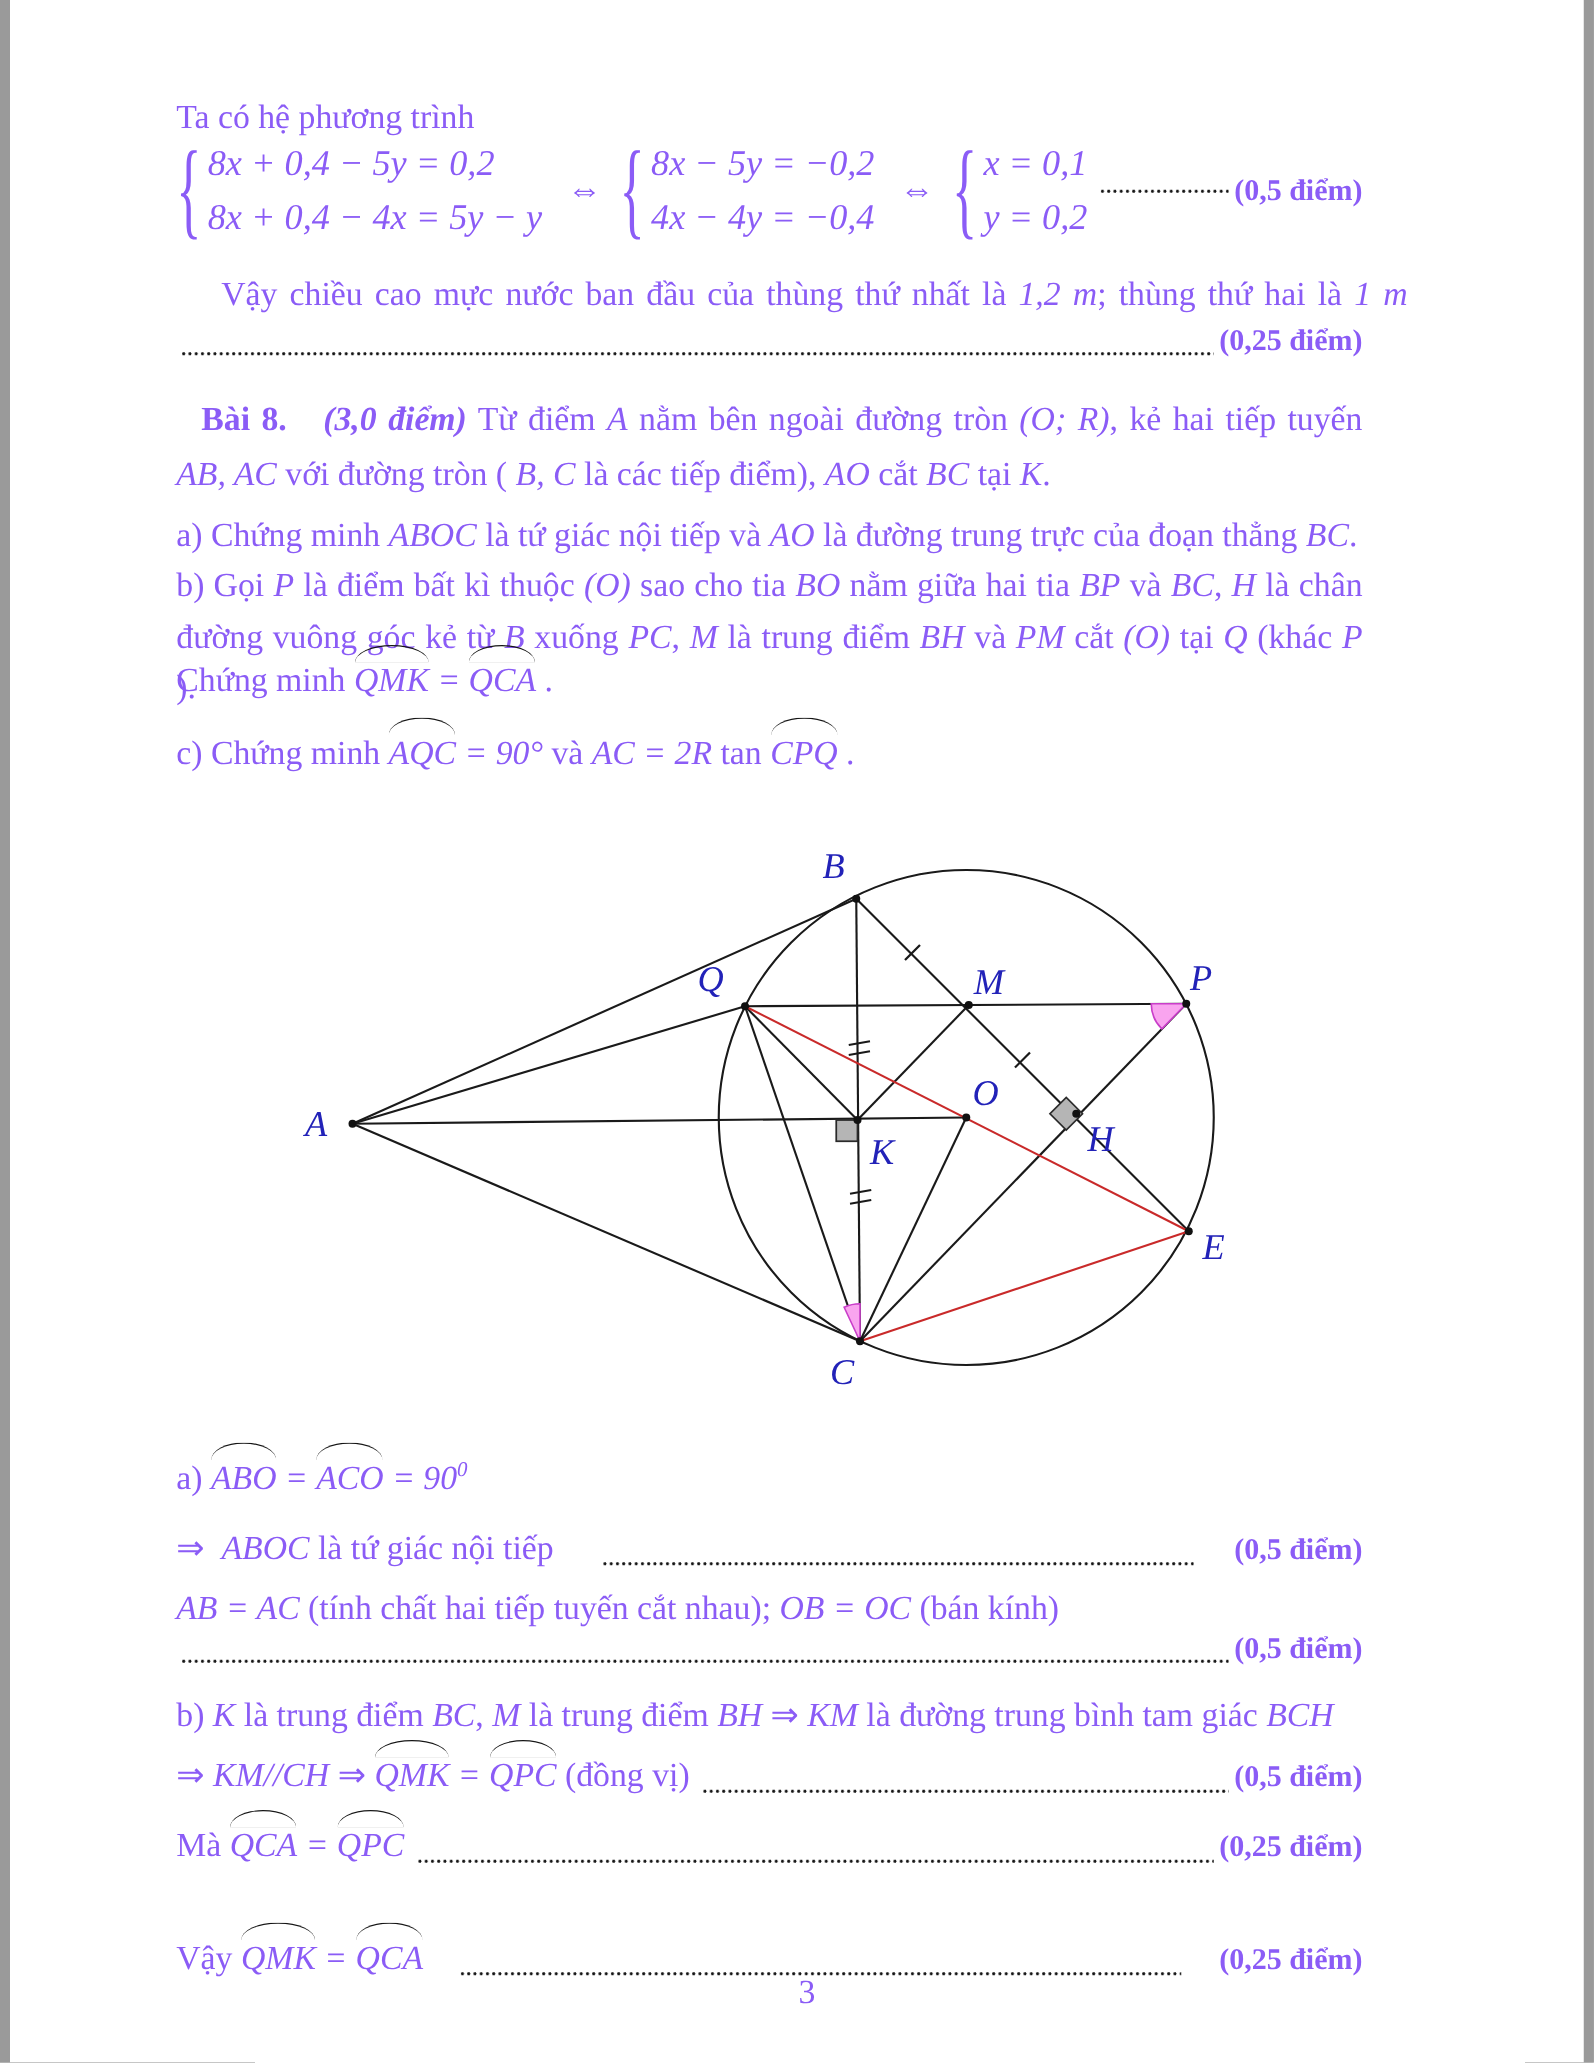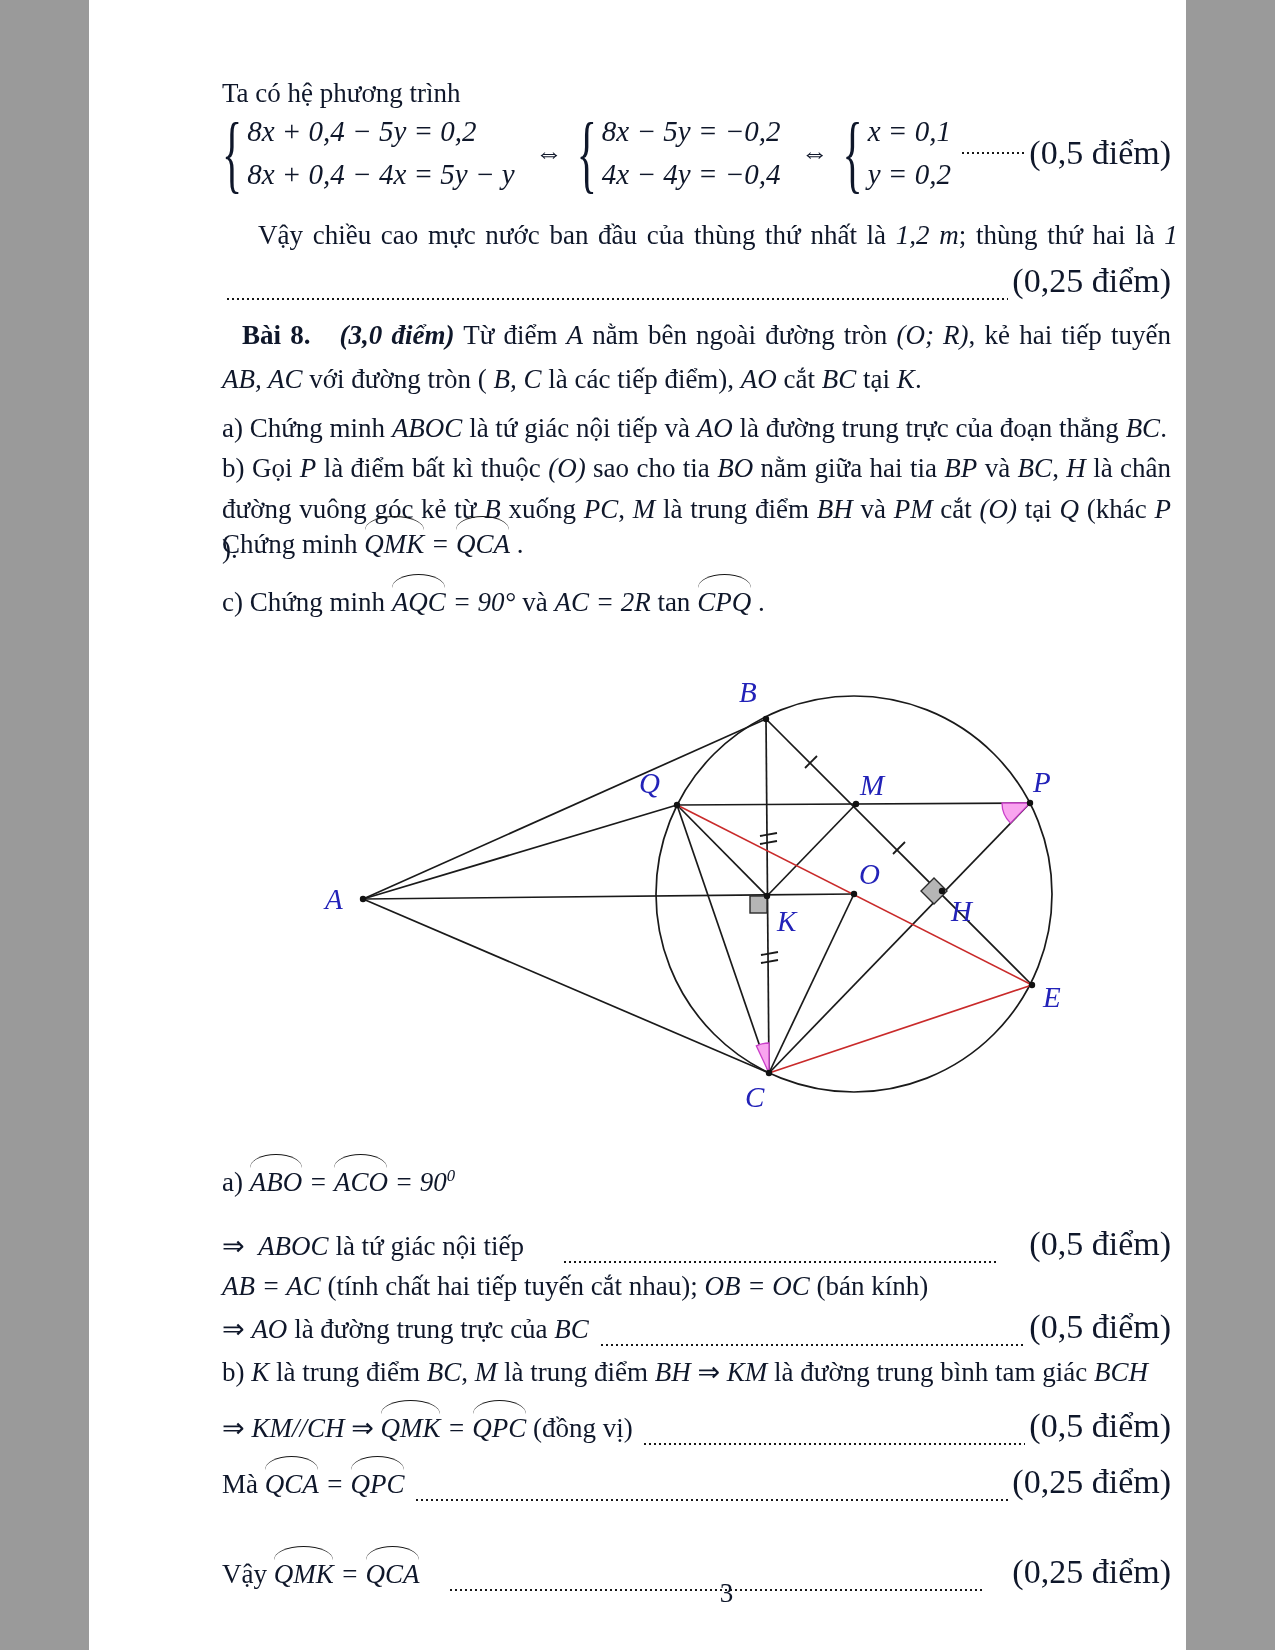--- a/index.html
+++ b/index.html
@@ -1,31 +1,31 @@
 <!DOCTYPE html>
 <html><head>
 <meta charset="utf-8">
 <style>
   html,body{margin:0;padding:0;background:#9a9a9a;}
-  .page{position:relative;width:1097px;height:1650px;background:#ffffff;margin:0 auto;
-        font-family:"Liberation Serif",serif;color:#0f172a;overflow:hidden;}
+  .page{position:relative;width:1259px;height:1650px;background:#ffffff;margin:0 auto;
+        font-family:"Liberation Serif",serif;color:#8b5cf6;overflow:hidden;}
   .abs{position:absolute;left:133px;width:949px;}
   .t{font-size:27px;line-height:1.55;}
   .seg{white-space:pre-wrap;}
   .it{font-style:italic;}
   .bd{font-weight:bold;margin-left:20px;}
   .sup{vertical-align:super;font-size:0.62em;}
   .arc{position:relative;display:inline-block;}
   .arc::before{content:"";position:absolute;left:1%;right:1%;top:-0.30em;height:0.48em;
                border-top:1.7px solid #151515;border-radius:50% 50% 0 0/100% 100% 0 0;}
   .flexline{display:flex;align-items:baseline;}
   .leader{flex:1 1 auto;height:4px;align-self:flex-end;margin:0 4px 7px 4px;
           background-image:radial-gradient(circle at 2px 2px,#161616 1.05px,transparent 1.45px);
           background-size:5px 4px;background-repeat:repeat-x;background-position:left bottom;}
-  .score{font-weight:normal;white-space:nowrap;font-size:34px;}
+  .score{font-weight:bold;white-space:nowrap;font-size:24px;}
   .just{text-align:justify;}
   .justlast{text-align:justify;text-align-last:justify;}
   
   .eqline{display:flex;align-items:center;}
   .sys{display:flex;align-items:center;margin-right:6px;}
   .brace{display:inline-block;font-size:42px;transform:scaleY(2.05);transform-origin:center;
          margin-right:5px;font-weight:400;line-height:1;}
   .sysrows{display:flex;flex-direction:column;gap:4px;}
   .eqr{font-style:italic;font-size:29px;line-height:1.35;white-space:pre;}
   .iff{font-size:28px;margin:0 14px;}
@@ -145,21 +145,20 @@
   </svg>
 
   <div class="abs t" style="top:1162px;"><span class="seg">a) </span><span class="seg it arc">ABO</span><span class="seg it"> = </span><span class="seg it arc">ACO</span><span class="seg it"> = 90</span><span class="seg sup it">0</span></div>
   <div class="abs t flexline" style="top:1218px;gap:28px;">
     <span><span class="seg">⇒  </span><span class="seg it">ABOC</span><span class="seg"> là tứ giác nội tiếp </span></span>
     <span class="leader"></span>
     <span class="score">(0,5 điểm)</span>
   </div>
   <div class="abs t" style="top:1266px;"><span class="seg it">AB = AC</span><span class="seg"> (tính chất hai tiếp tuyến cắt nhau); </span><span class="seg it">OB = OC</span><span class="seg"> (bán kính)</span></div>
   <div class="abs t flexline" style="top:1301px;">
-    <span><span class="seg">⇒ </span><span class="seg it">AO</span><span class="seg"> là đường trung trực của </span><span class="seg it">BC</span><span class="seg"> </span></span>
     <span class="leader"></span>
     <span class="score">(0,5 điểm)</span>
   </div>
 
   <div class="abs t" style="top:1352px;"><span class="seg">b) </span><span class="seg it">K</span><span class="seg"> là trung điểm </span><span class="seg it">BC</span><span class="seg">, </span><span class="seg it">M</span><span class="seg"> là trung điểm </span><span class="seg it">BH</span><span class="seg"> ⇒ </span><span class="seg it">KM</span><span class="seg"> là đường trung bình tam giác </span><span class="seg it">BCH</span></div>
   <div class="abs t flexline" style="top:1400px;">
     <span><span class="seg">⇒ </span><span class="seg it">KM//CH</span><span class="seg"> ⇒ </span><span class="seg it arc">QMK</span><span class="seg it"> = </span><span class="seg it arc">QPC</span><span class="seg"> (đồng vị) </span></span>
     <span class="leader"></span>
     <span class="score">(0,5 điểm)</span>
   </div>

